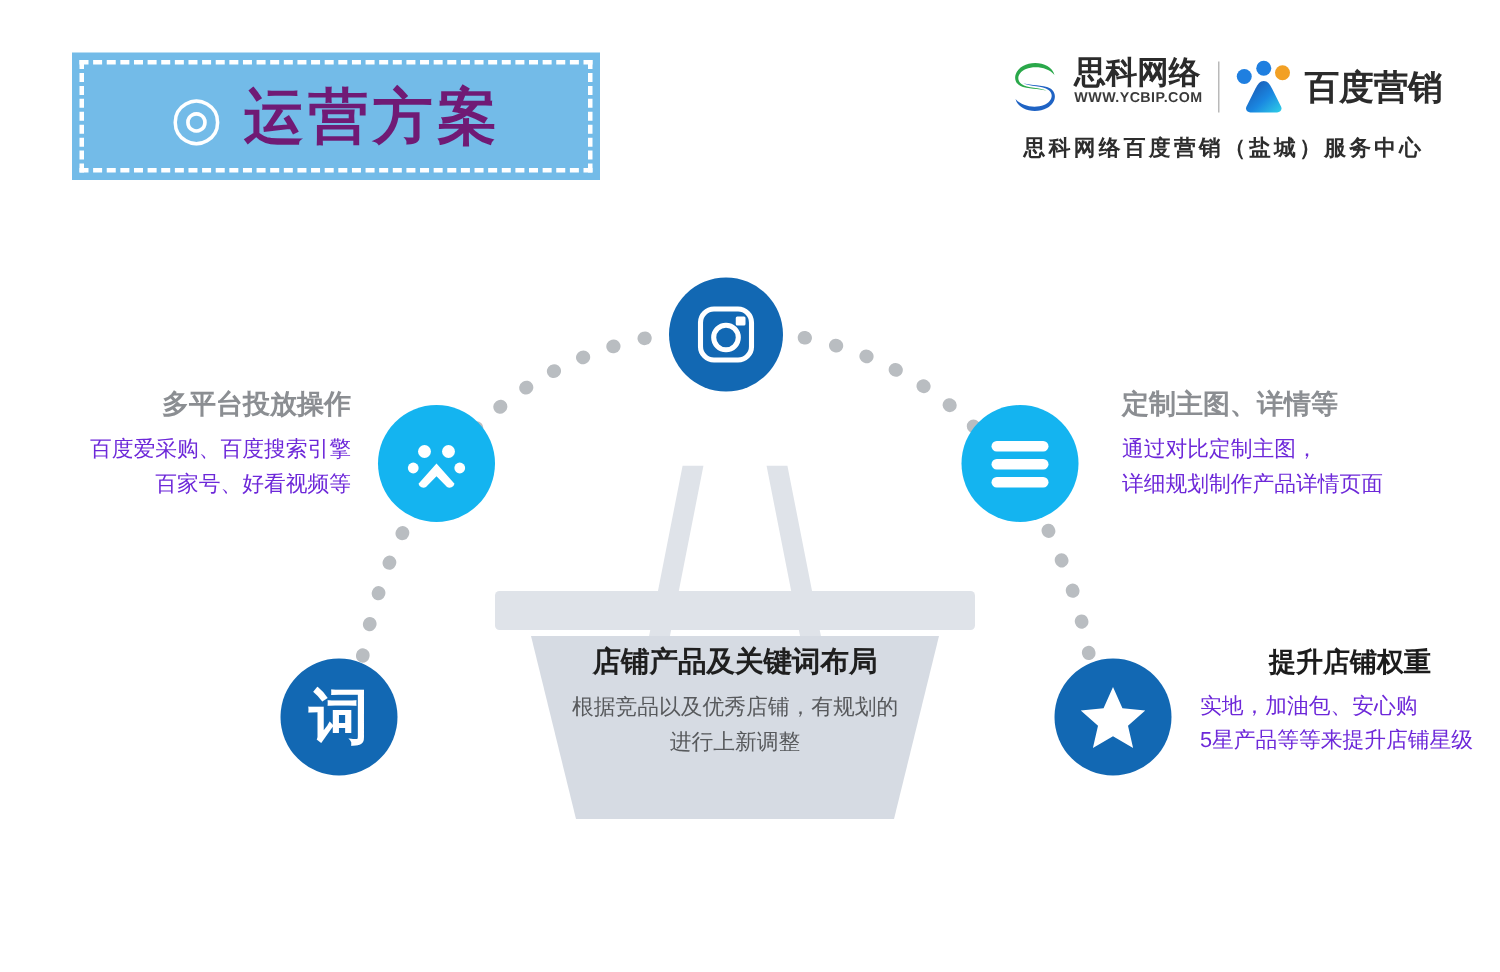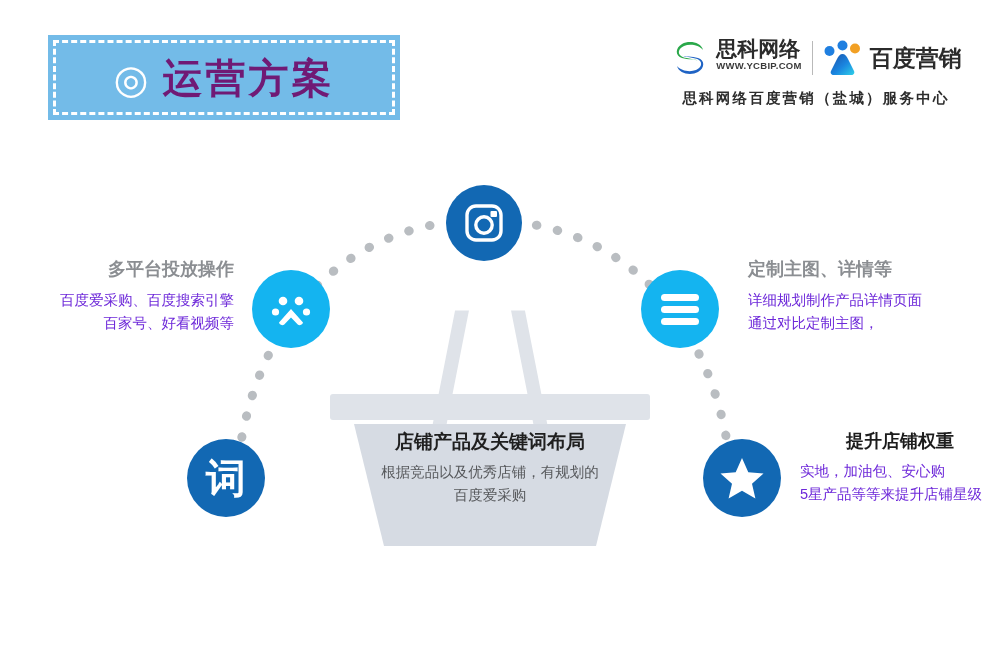--- a/index.html
+++ b/index.html
@@ -334,30 +334,30 @@
   </div>
 
   <div id="text-left-top" class="txt-block">
     <div class="txt-title title-gray">多平台投放操作</div>
     <div class="txt-line body-dark">百度爱采购、百度搜索引擎</div>
     <div class="txt-line body-dark">百家号、好看视频等</div>
   </div>
 
   <div id="text-right-top" class="txt-block">
     <div class="txt-title title-gray">定制主图、详情等</div>
+    <div class="txt-line body-dark">通过对比定制主图，</div>
     <div class="txt-line body-dark">详细规划制作产品详情页面</div>
-    <div class="txt-line body-dark">通过对比定制主图，</div>
   </div>
 
 
   <div id="text-br" class="txt-block">
     <div class="txt-title title-dark">提升店铺权重</div>
     <div class="txt-line body-dark">实地，加油包、安心购</div>
     <div class="txt-line body-dark">5星产品等等来提升店铺星级</div>
   </div>
 
   <div id="text-center">
     <div class="c-title">店铺产品及关键词布局</div>
     <div class="c-line">根据竞品以及优秀店铺，有规划的</div>
-    <div class="c-line">百度爱采购</div>
+    <div class="c-line">进行上新调整</div>
   </div>
 
 </div>
 
 </body></html>

